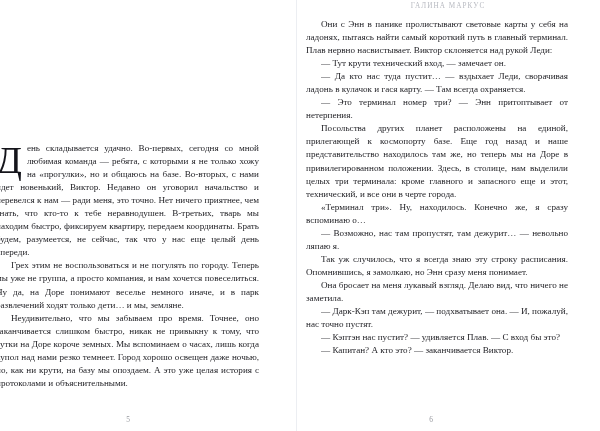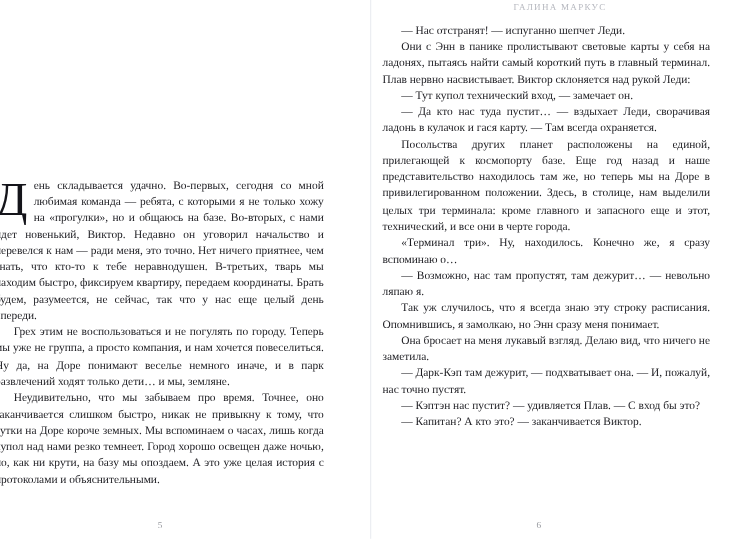--- a/index.html
+++ b/index.html
@@ -140,24 +140,24 @@
     </div>
 
     <div class="folio">5</div>
   </div>
 
   <div class="page page-right">
 
     <div class="running-head">ГАЛИНА МАРКУС</div>
 
     <div class="text-block">
-      <p>— Нас отстранят! — испуганно шепчет Леди.</p>
       <p>Они с Энн в панике пролистывают световые карты у себя на ладонях, пытаясь найти самый короткий путь в главный терминал. Плав нервно насвистывает. Виктор склоняется над рукой Леди:</p>
-      <p>— Тут купол технический вход, — замечает он.</p>
+      <p>— Тут крути технический вход, — замечает он.</p>
       <p>— Да кто нас туда пустит… — вздыхает Леди, сворачивая ладонь в кулачок и гася карту. — Там всегда охраняется.</p>
+      <p>— Это терминал номер три? — Энн притоптывает от нетерпения.</p>
       <p>Посольства других планет расположены на единой, прилегающей к космопорту базе. Еще год назад и наше представительство находилось там же, но теперь мы на Доре в привилегированном положении. Здесь, в столице, нам выделили целых три терминала: кроме главного и запасного еще и этот, технический, и все они в черте города.</p>
       <p>«Терминал три». Ну, находилось. Конечно же, я сразу вспоминаю о…</p>
       <p>— Возможно, нас там пропустят, там дежурит… — невольно ляпаю я.</p>
       <p>Так уж случилось, что я всегда знаю эту строку расписания. Опомнившись, я замолкаю, но Энн сразу меня понимает.</p>
       <p>Она бросает на меня лукавый взгляд. Делаю вид, что ничего не заметила.</p>
       <p>— Дарк-Кэп там дежурит, — подхватывает она. — И, пожалуй, нас точно пустят.</p>
       <p>— Кэптэн нас пустит? — удивляется Плав. — С вход бы это?</p>
       <p>— Капитан? А кто это? — заканчивается Виктор.</p>
     </div>
 

